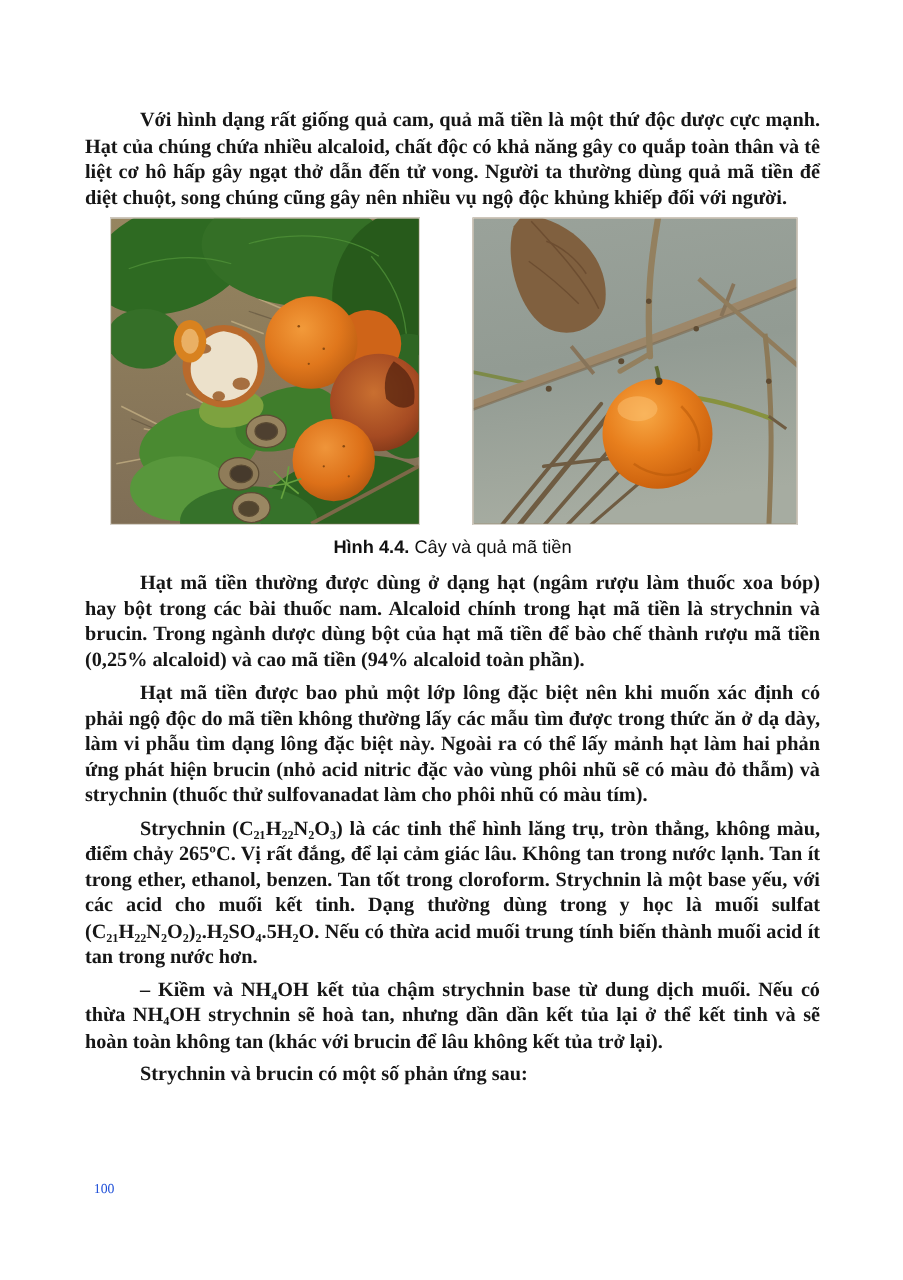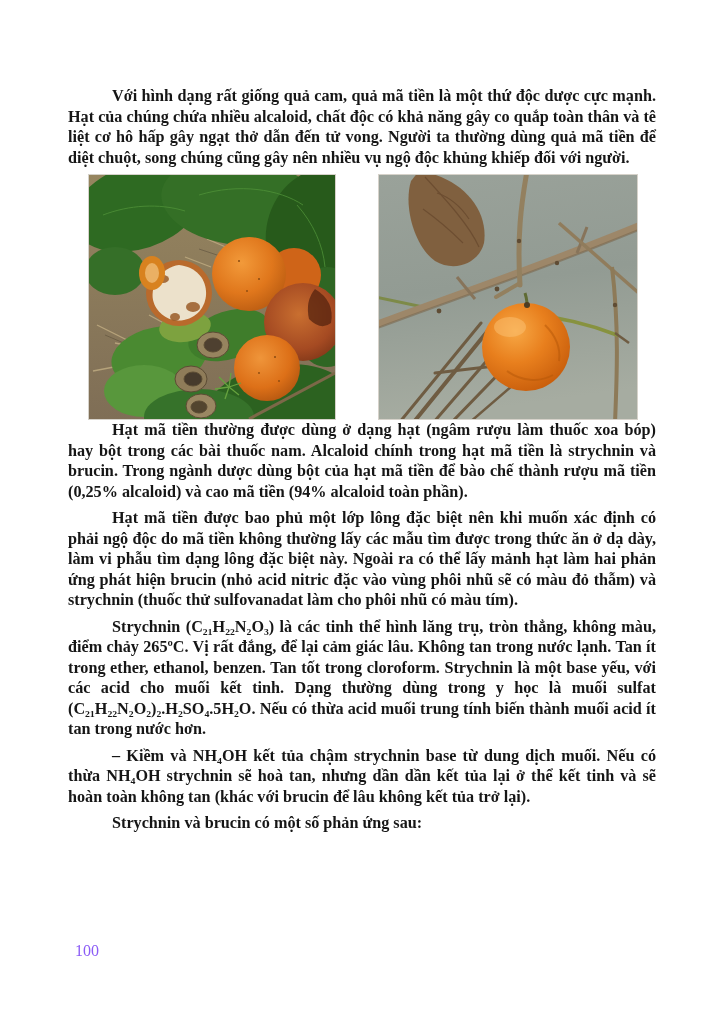--- a/index.html
+++ b/index.html
@@ -40,22 +40,22 @@
     font-size:14.6px;
     line-height:18px;
     margin:9px 0 9px 0;
     color:#111;
   }
   .caption-label{font-weight:bold;}
   .caption-text{margin-left:4px;}
   .page-number{
     position:absolute;
     left:75px;top:941px;
-    font-size:16px;
-    color:#8b5cf6;
+    font-size:11px;
+    color:#1d4ed8;
   }
 </style>
 </head>
 <body>
 
 <div class="page">
   <div class="content">
 
     <p>Với hình dạng rất giống quả cam, quả mã tiền là một thứ độc dược cực mạnh. Hạt của chúng chứa nhiều alcaloid, chất độc có khả năng gây co quắp toàn thân và tê liệt cơ hô hấp gây ngạt thở dẫn đến tử vong. Người ta thường dùng quả mã tiền để diệt chuột, song chúng cũng gây nên nhiều vụ ngộ độc khủng khiếp đối với người.</p>
 
@@ -212,20 +212,23 @@
           <circle cx="148" cy="130" r="3" fill="#4e3c22"></circle>
           <g stroke="#b55708" stroke-width="2" fill="none" opacity="0.5">
             <path d="M128,196 C142,206 160,208 174,200"></path>
               <path d="M166,150 C176,160 182,172 180,186"></path>
           </g>
           <ellipse cx="131" cy="152" rx="16" ry="10" fill="#fbc273" opacity="0.5"></ellipse>
         </svg>
       </div>
     </div>
 
+    <div class="caption">
+      <span class="caption-label">Hình 4.4.</span><span class="caption-text">Cây và quả mã tiền</span>
+    </div>
 
     <p>Hạt mã tiền thường được dùng ở dạng hạt (ngâm rượu làm thuốc xoa bóp) hay bột trong các bài thuốc nam. Alcaloid chính trong hạt mã tiền là strychnin và brucin. Trong ngành dược dùng bột của hạt mã tiền để bào chế thành rượu mã tiền (0,25% alcaloid) và cao mã tiền (94% alcaloid toàn phần).</p>
     <p>Hạt mã tiền được bao phủ một lớp lông đặc biệt nên khi muốn xác định có phải ngộ độc do mã tiền không thường lấy các mẫu tìm được trong thức ăn ở dạ dày, làm vi phẫu tìm dạng lông đặc biệt này. Ngoài ra có thể lấy mảnh hạt làm hai phản ứng phát hiện brucin (nhỏ acid nitric đặc vào vùng phôi nhũ sẽ có màu đỏ thẫm) và strychnin (thuốc thử sulfovanadat làm cho phôi nhũ có màu tím).</p>
     <p>Strychnin (C₂₁H₂₂N₂O₃) là các tinh thể hình lăng trụ, tròn thẳng, không màu, điểm chảy 265ºC. Vị rất đắng, để lại cảm giác lâu. Không tan trong nước lạnh. Tan ít trong ether, ethanol, benzen. Tan tốt trong cloroform. Strychnin là một base yếu, với các acid cho muối kết tinh. Dạng thường dùng trong y học là muối sulfat (C₂₁H₂₂N₂O₂)₂.H₂SO₄.5H₂O. Nếu có thừa acid muối trung tính biến thành muối acid ít tan trong nước hơn.</p>
     <p>– Kiềm và NH₄OH kết tủa chậm strychnin base từ dung dịch muối. Nếu có thừa NH₄OH strychnin sẽ hoà tan, nhưng dần dần kết tủa lại ở thể kết tinh và sẽ hoàn toàn không tan (khác với brucin để lâu không kết tủa trở lại).</p>
     <p>Strychnin và brucin có một số phản ứng sau:</p>
 
   </div>
 
   <div class="page-number">100</div>

